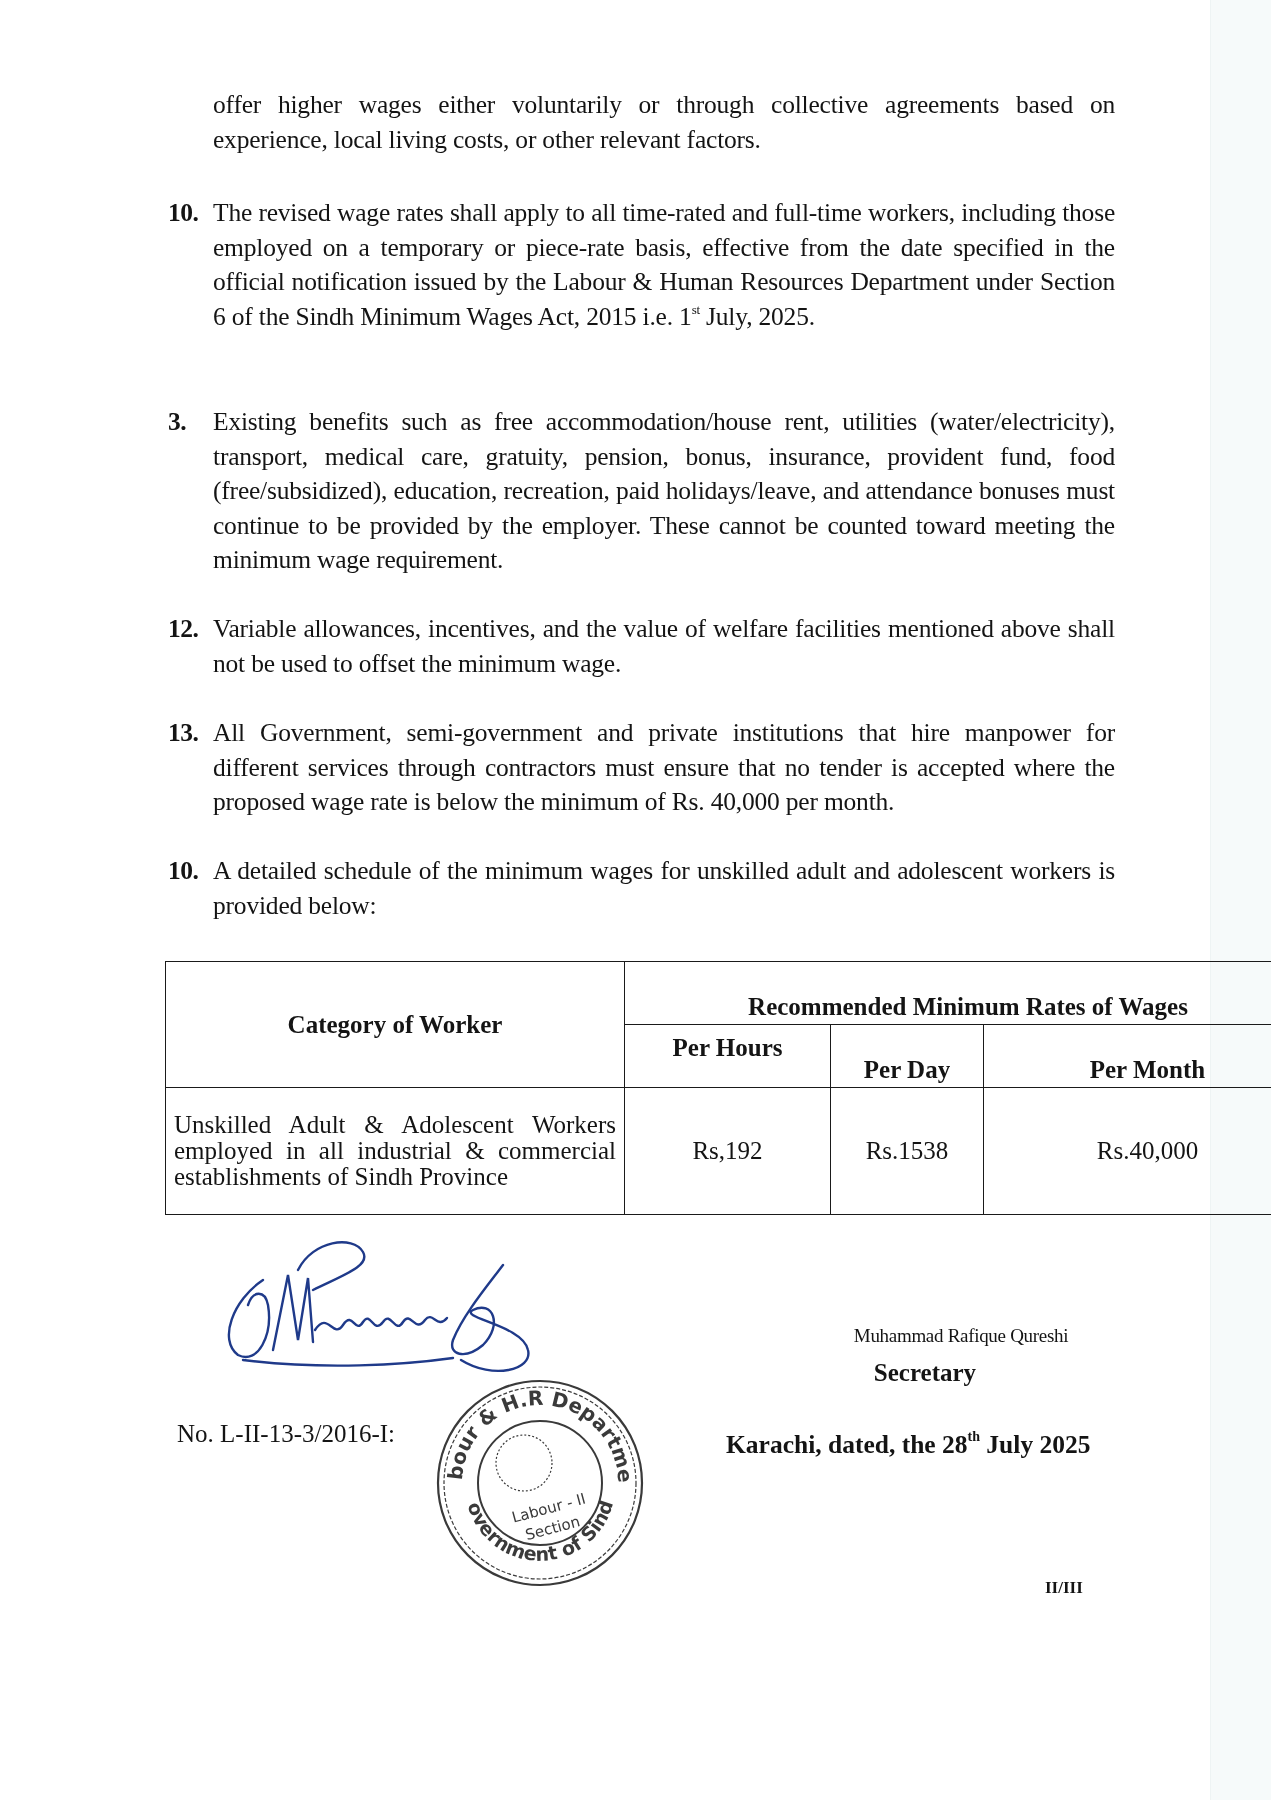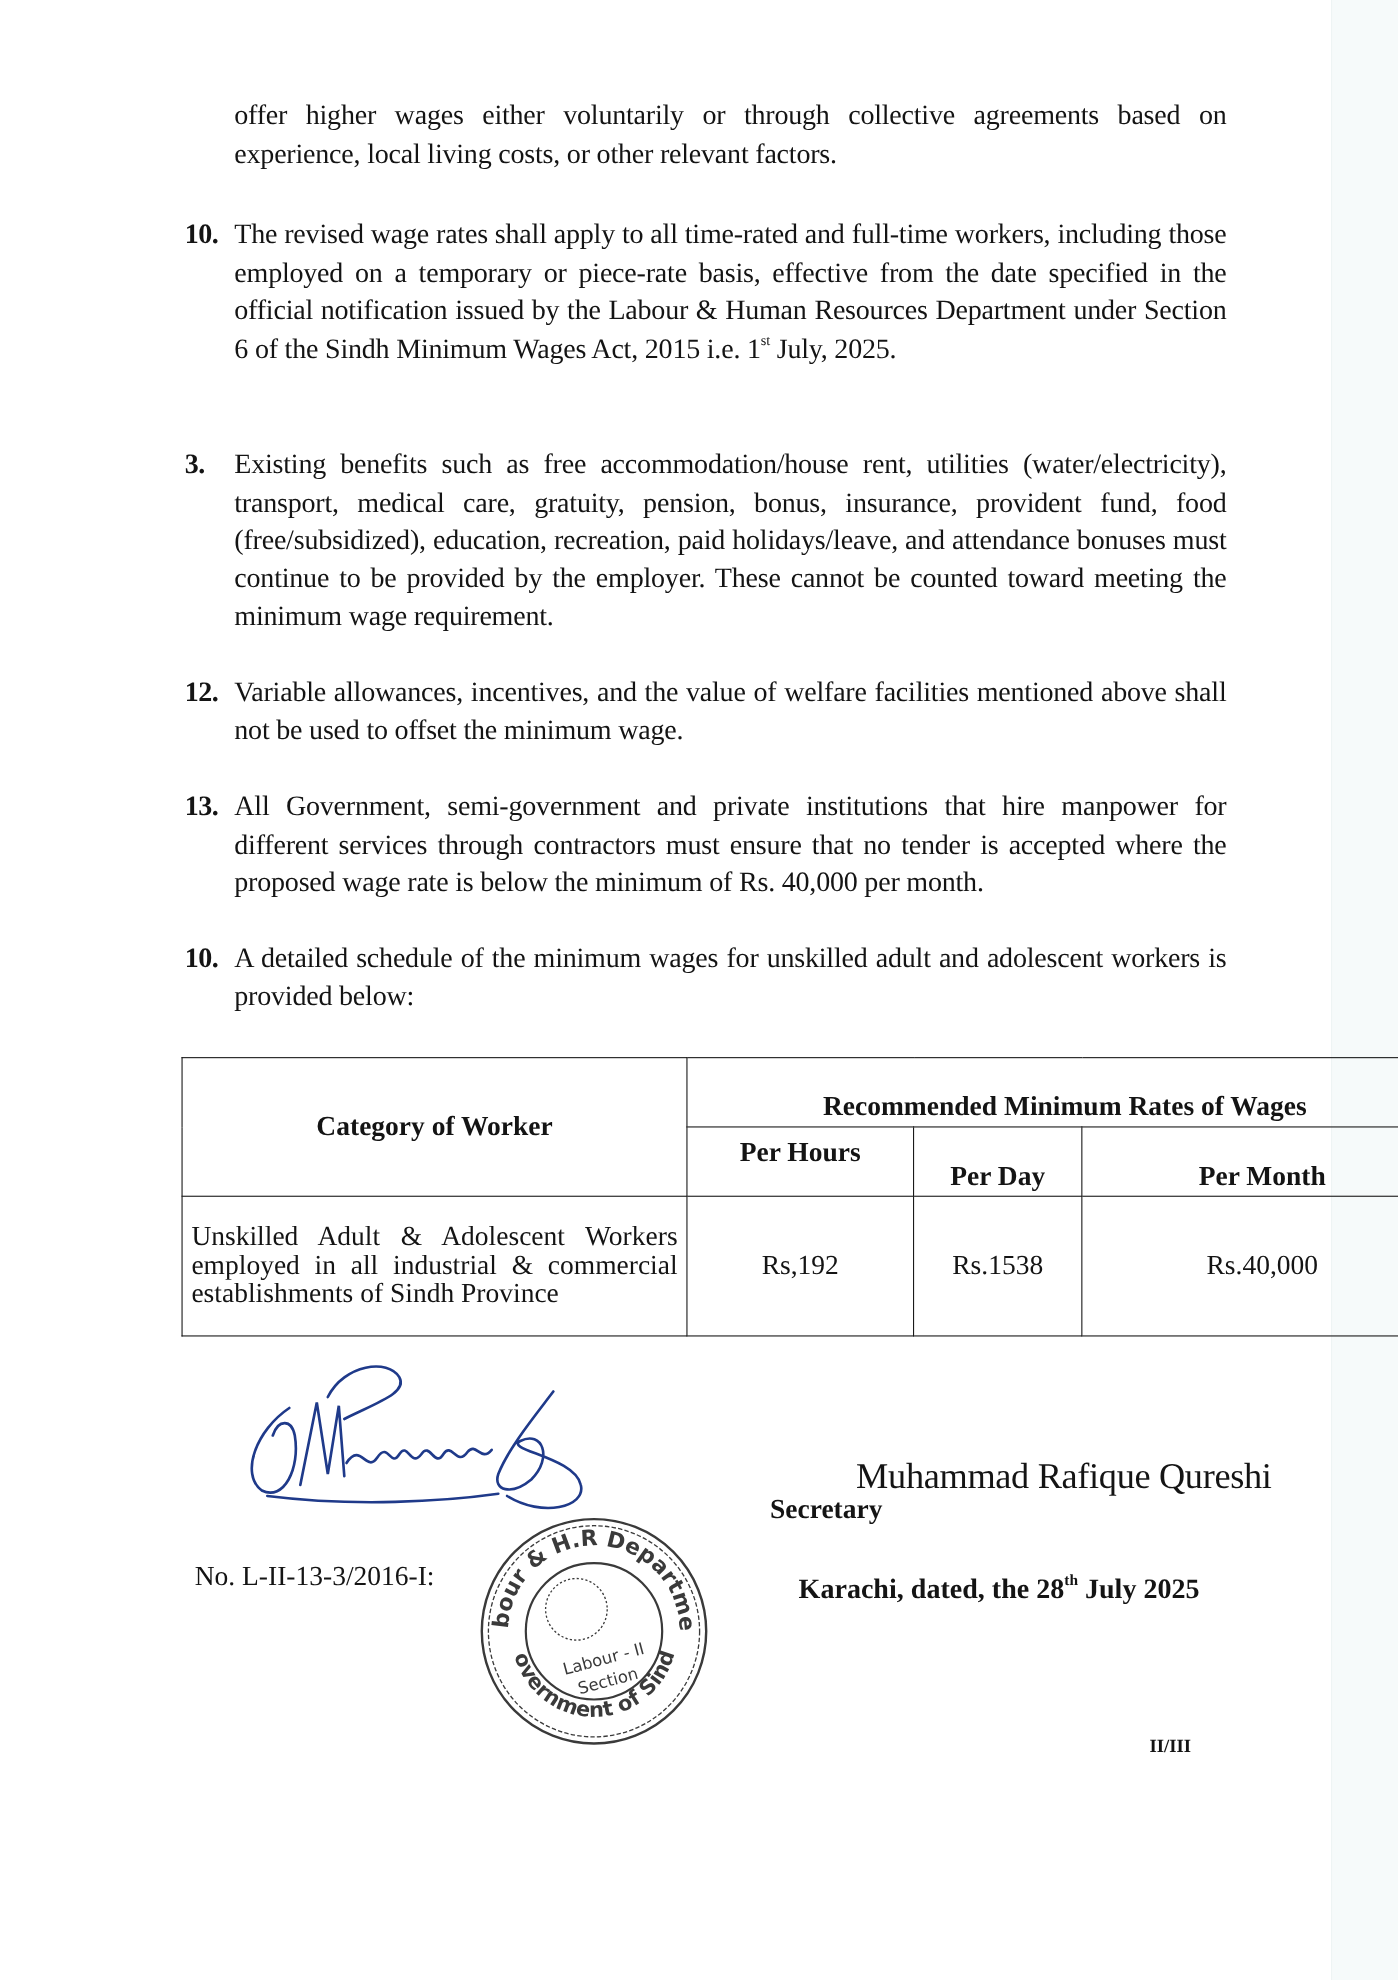--- a/index.html
+++ b/index.html
@@ -34,25 +34,25 @@
   .rec-head { height: 60px; }
   .sub-head { height: 54px; }
   .body-row td { height: 126px; }
   .cat-cell { text-align: justify !important; padding: 0 8px 0 8px !important; line-height: 26px; }
   .signature { position: absolute; left: 203px; top: 1230px; width: 350px; height: 160px; }
   .stamp { position: absolute; left: 432px; top: 1375px; width: 216px; height: 216px; }
   .ref-no {
     position: absolute; left: 177px; top: 1420px; font-size: 25px; font-weight: normal;
   }
   .signer-name {
-    position: absolute; left: 706px; width: 450px; top: 1325px; text-align: right;
-    font-size: 33px; letter-spacing: -0.3px;
+    position: absolute; left: 736px; width: 450px; top: 1325px; text-align: center;
+    font-size: 19px; letter-spacing: -0.3px;
   }
   .signer-title {
-    position: absolute; left: 700px; width: 450px; top: 1359px; text-align: left;
+    position: absolute; left: 700px; width: 450px; top: 1359px; text-align: center;
     font-size: 25px; font-weight: bold;
   }
   .dated {
     position: absolute; left: 726px; top: 1430px; font-size: 25.5px; font-weight: bold;
   }
   .dated sup { font-size: 14px; vertical-align: 12px; line-height: 0; }
   .page-no {
     position: absolute; left: 1045px; top: 1578px; font-size: 17px; font-weight: bold;
   }
 </style>

